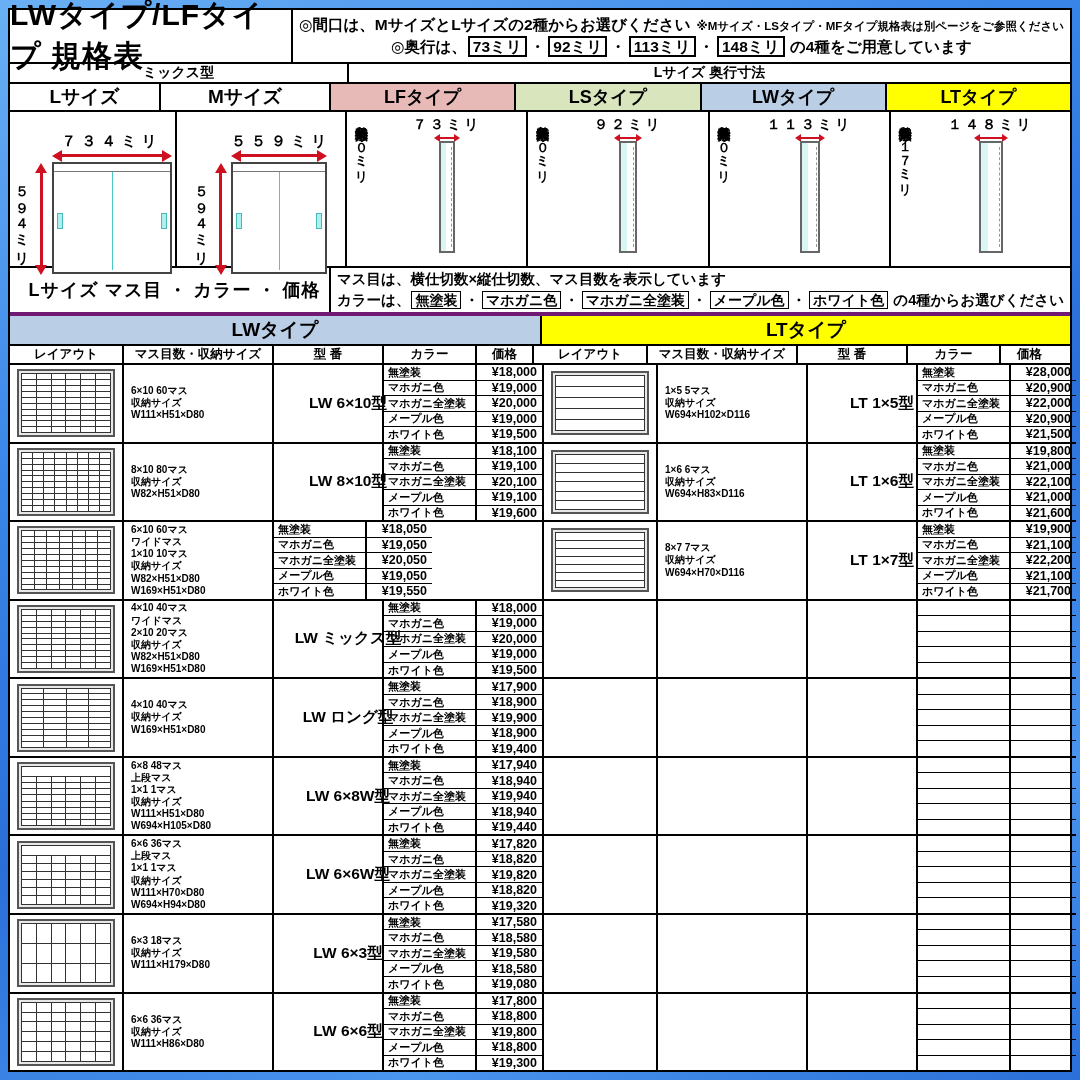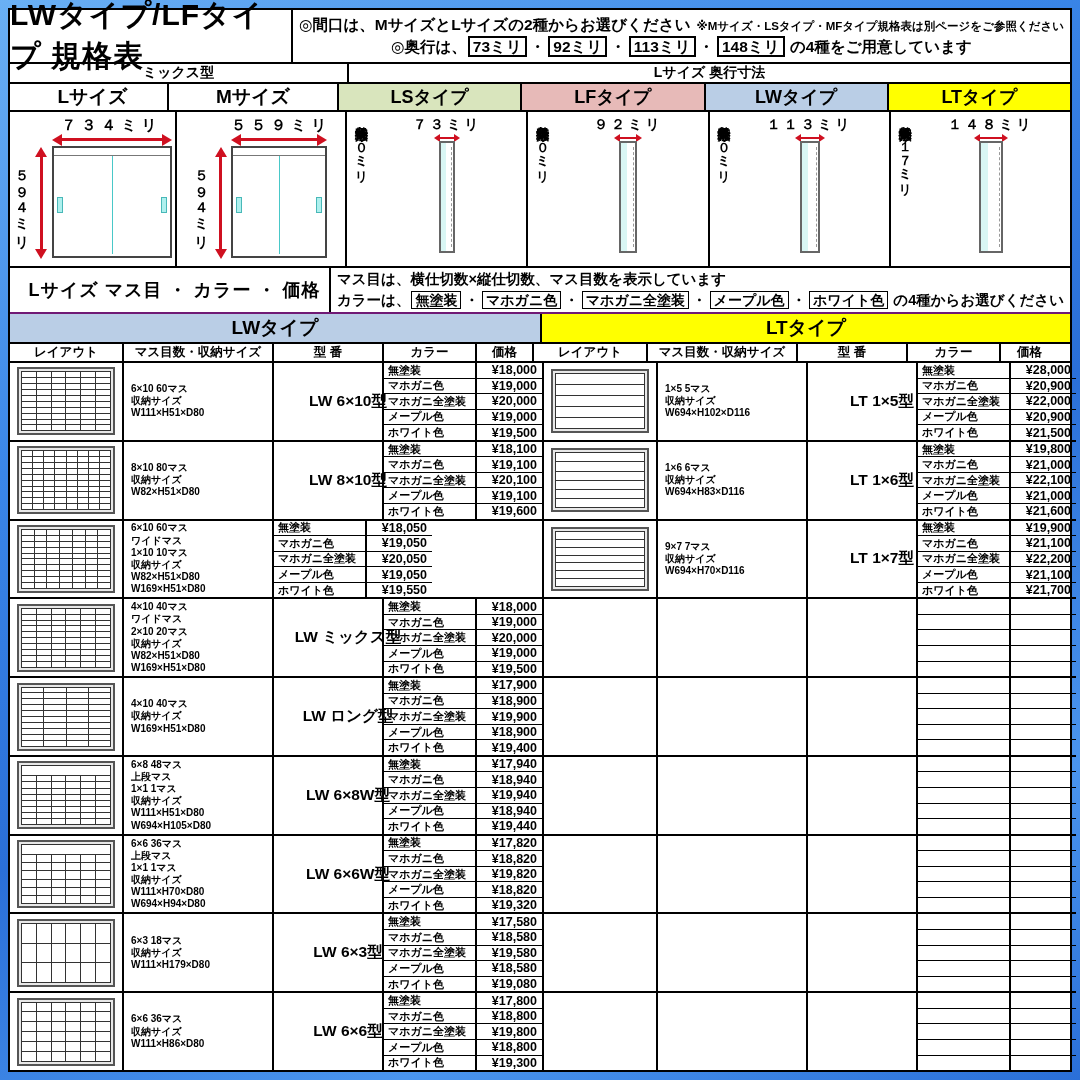--- a/index.html
+++ b/index.html
@@ -17,29 +17,29 @@
   .note-small{font-size:11.5px;margin-left:6px;}
   .opt-box{display:inline-block;border:2px solid #000;padding:0 3px;margin:0 1px;line-height:1.15;}
   .sep{margin:0 2px;}
   
   .row-b{height:18px;display:flex;border-bottom:2px solid #000;font-size:14px;}
   .row-b .cell-w{width:337px;border-right:2px solid #000;text-align:center;}
   .row-b .cell-d{flex:1;text-align:center;}
   .row-c{height:26px;display:flex;border-bottom:2px solid #000;}
   .size-h{box-sizing:border-box;border-right:2px solid #000;display:flex;align-items:center;justify-content:center;
     font-size:19px;}
-  .size-h.l{width:151px;margin-left:8px;} .size-h.m{width:170px;}
+  .size-h.l{width:151px;} .size-h.m{width:170px;}
   .depth-heads{flex:1;display:flex;}
   .dhead{flex:1;box-sizing:border-box;border-right:2px solid #000;display:flex;align-items:center;justify-content:center;font-size:18px;}
   .dhead:last-child{border-right:none;}
   
   .row-d{height:154px;display:flex;border-bottom:2px solid #000;}
   .cab-cell{box-sizing:border-box;border-right:2px solid #000;position:relative;}
   .cab-cell.l{width:167px;} .cab-cell.m{width:170px;}
-  .cab-wrap{position:absolute;top:4px;left:50%;transform:translateX(-50%);}
+  .cab-wrap{position:absolute;top:20px;left:50%;transform:translateX(-50%);}
   .wlabel{position:absolute;top:0;text-align:center;font-size:15px;letter-spacing:5px;white-space:nowrap;}
   .harrow{position:absolute;height:3px;background:#cf1020;}
   .harrow::before{content:"";position:absolute;left:-9px;top:-4.5px;border-top:6px solid transparent;border-bottom:6px solid transparent;border-right:10px solid #cf1020;}
   .harrow::after{content:"";position:absolute;right:-9px;top:-4.5px;border-top:6px solid transparent;border-bottom:6px solid transparent;border-left:10px solid #cf1020;}
   .vlabel{position:absolute;writing-mode:vertical-rl;text-orientation:upright;font-size:14px;letter-spacing:2px;}
   .varrow{position:absolute;width:3px;background:#cf1020;}
   .varrow::before{content:"";position:absolute;top:-9px;left:-4.5px;border-left:6px solid transparent;border-right:6px solid transparent;border-bottom:10px solid #cf1020;}
   .varrow::after{content:"";position:absolute;bottom:-9px;left:-4.5px;border-left:6px solid transparent;border-right:6px solid transparent;border-top:10px solid #cf1020;}
   .cabinet{position:absolute;background:#fff;border:2px solid #444;box-sizing:border-box;}
   .cabinet .rail{position:absolute;top:0;left:0;right:0;height:7px;border-bottom:1px solid #777;}
@@ -52,21 +52,21 @@
   .dvert{writing-mode:vertical-rl;text-orientation:upright;font-size:13px;line-height:1;height:140px;letter-spacing:0.5px;}
   .dright{flex:1;display:flex;flex-direction:column;align-items:center;}
   .dlab{font-size:14px;letter-spacing:3px;white-space:nowrap;}
   .darrow{position:relative;height:2px;background:#cf1020;margin:3px 0 2px 0;}
   .darrow::before{content:"";position:absolute;left:-5px;top:-3px;border-top:4px solid transparent;border-bottom:4px solid transparent;border-right:6px solid #cf1020;}
   .darrow::after{content:"";position:absolute;right:-5px;top:-3px;border-top:4px solid transparent;border-bottom:4px solid transparent;border-left:6px solid #cf1020;}
   .dbar{height:112px;border:2px solid #666;box-sizing:border-box;background:#fff;position:relative;}
   .dbar::before{content:"";position:absolute;left:0;top:0;bottom:0;width:38%;background:#d9f6f4;}
   .dbar::after{content:"";position:absolute;right:1px;top:4px;bottom:4px;width:0;border-right:1px dashed #999;}
   
-  .row-e{height:44px;display:flex;border-bottom:2px solid #701a75;padding-left:10px;}
+  .row-e{height:44px;display:flex;border-bottom:4px solid #701a75;padding-left:10px;}
   .pe-title{width:344px;border-right:2px solid #000;display:flex;align-items:center;justify-content:center;font-size:18px;letter-spacing:1px;}
   .pe-notes{flex:1;padding:2px 6px;display:flex;flex-direction:column;justify-content:center;line-height:1.45;}
   .pe-notes .note-line{font-size:14.5px;}
   .pe-notes .opt-box{border-width:1.5px;font-size:14px;}
   .row-f{height:28px;display:flex;border-bottom:2px solid #000;}
   .band{box-sizing:border-box;display:flex;align-items:center;justify-content:center;font-size:19px;}
   .band.lw{width:532px;border-right:2px solid #000;}
   .band.lt{flex:1;}
   .row-g{height:17px;display:flex;border-bottom:2px solid #000;font-size:12.5px;}
   .hcol{box-sizing:border-box;border-right:2px solid #000;display:flex;align-items:center;justify-content:center;white-space:nowrap;}
@@ -114,22 +114,22 @@
 
     <div class="row-b">
       <div class="cell-w">ミックス型</div>
       <div class="cell-d">Lサイズ 奥行寸法</div>
     </div>
 
     <div class="row-c">
       <div class="size-h l">Lサイズ</div>
       <div class="size-h m">Mサイズ</div>
       <div class="depth-heads" id="depth-heads">
+          <div class="dhead" style="background: rgb(231, 186, 184);">LFタイプ</div>
           <div class="dhead" style="background: rgb(217, 229, 189);">LSタイプ</div>
-          <div class="dhead" style="background: rgb(231, 186, 184);">LFタイプ</div>
           <div class="dhead" style="background: rgb(186, 206, 230);">LWタイプ</div>
           <div class="dhead" style="background: rgb(255, 255, 0);">LTタイプ</div>
         </div>
     </div>
 
     <div class="row-d">
       <div class="cab-cell l">
         <div class="cab-wrap" style="width:158px;height:146px;">
           <div class="wlabel" style="left:38px;width:120px;">７３４ミリ</div>
           <div class="harrow" style="left:47px;width:102px;top:22px;"></div>
@@ -1013,21 +1013,21 @@
                   <div class="tcell"></div>
                   <div class="tcell"></div>
                   <div class="tcell"></div>
                   <div class="tcell"></div>
                   <div class="tcell"></div>
                   <div class="tcell"></div>
                 </div>
               </div>
             </div>
             <div class="cell spec">
-              <div class="spec-line">9×7 7マス</div>
+              <div class="spec-line">8×7 7マス</div>
               <div class="spec-line">収納サイズ</div>
               <div class="spec-line">W694×H70×D116</div>
             </div>
             <div class="cell model">LT 1×7型</div>
             <div class="cell colorc">
               <div class="sub">無塗装</div>
               <div class="sub">マホガニ色</div>
               <div class="sub">マホガニ全塗装</div>
               <div class="sub">メープル色</div>
               <div class="sub">ホワイト色</div>

